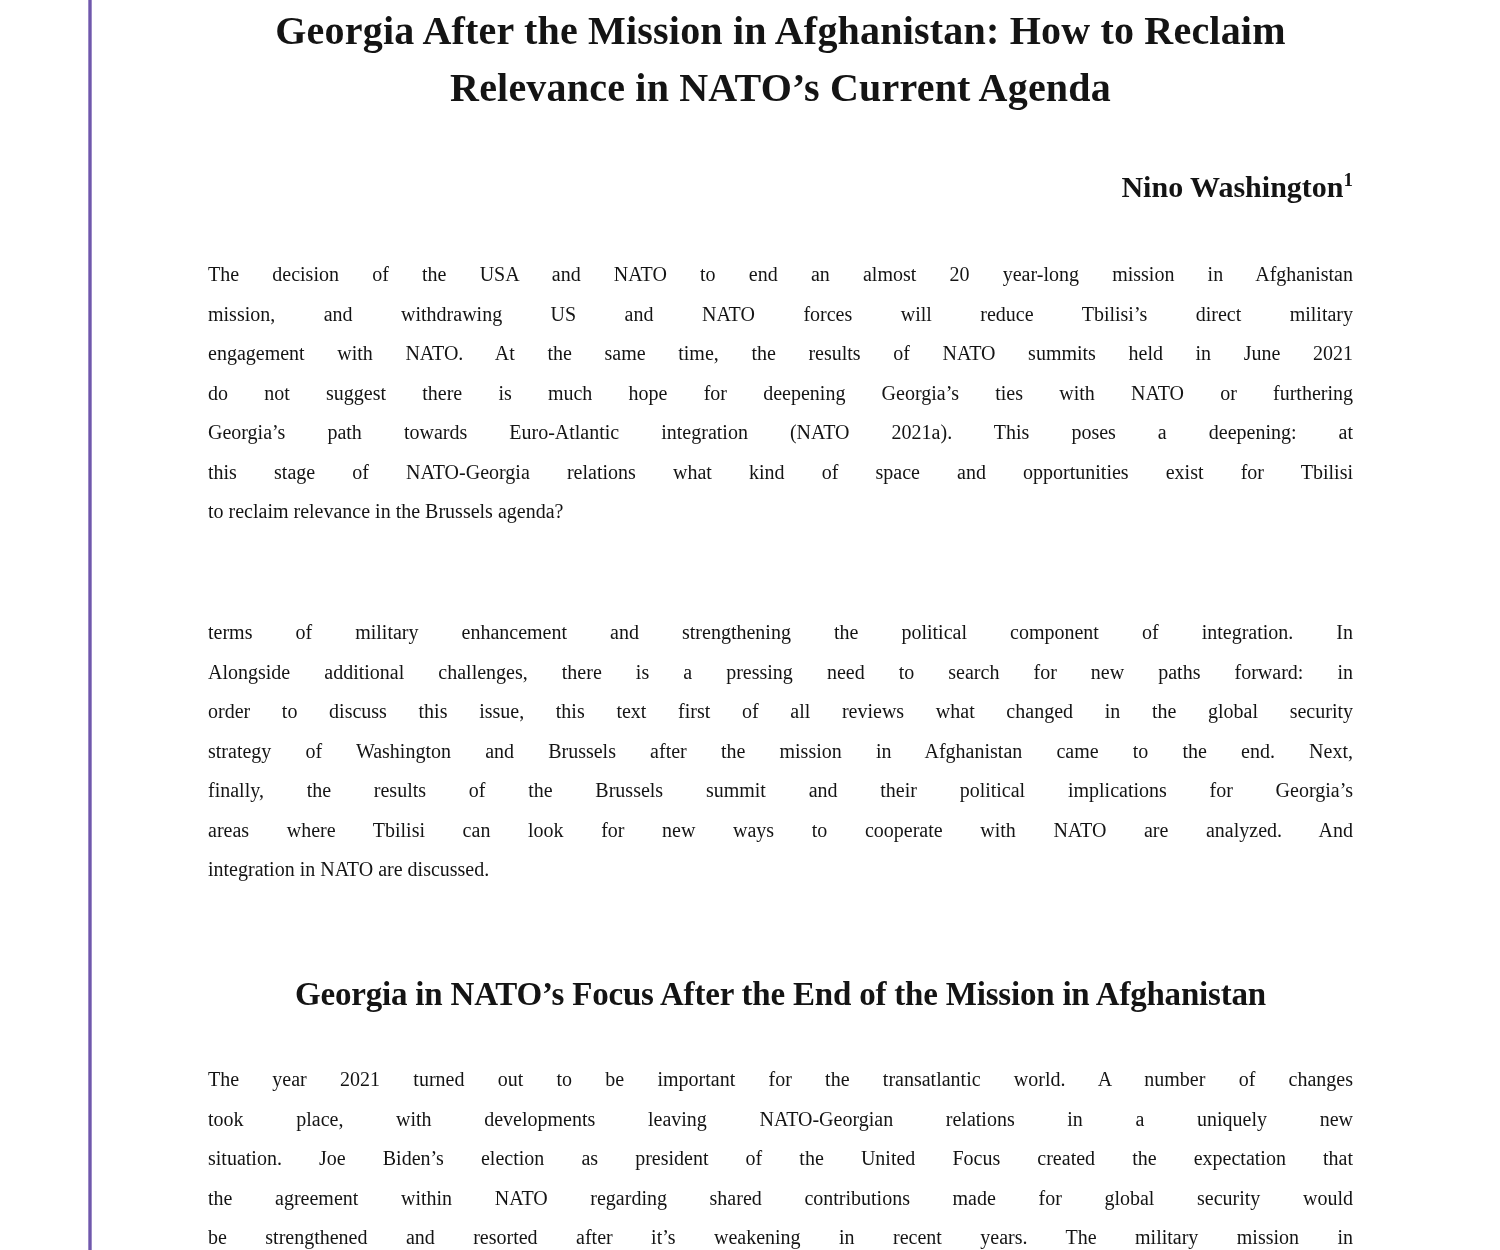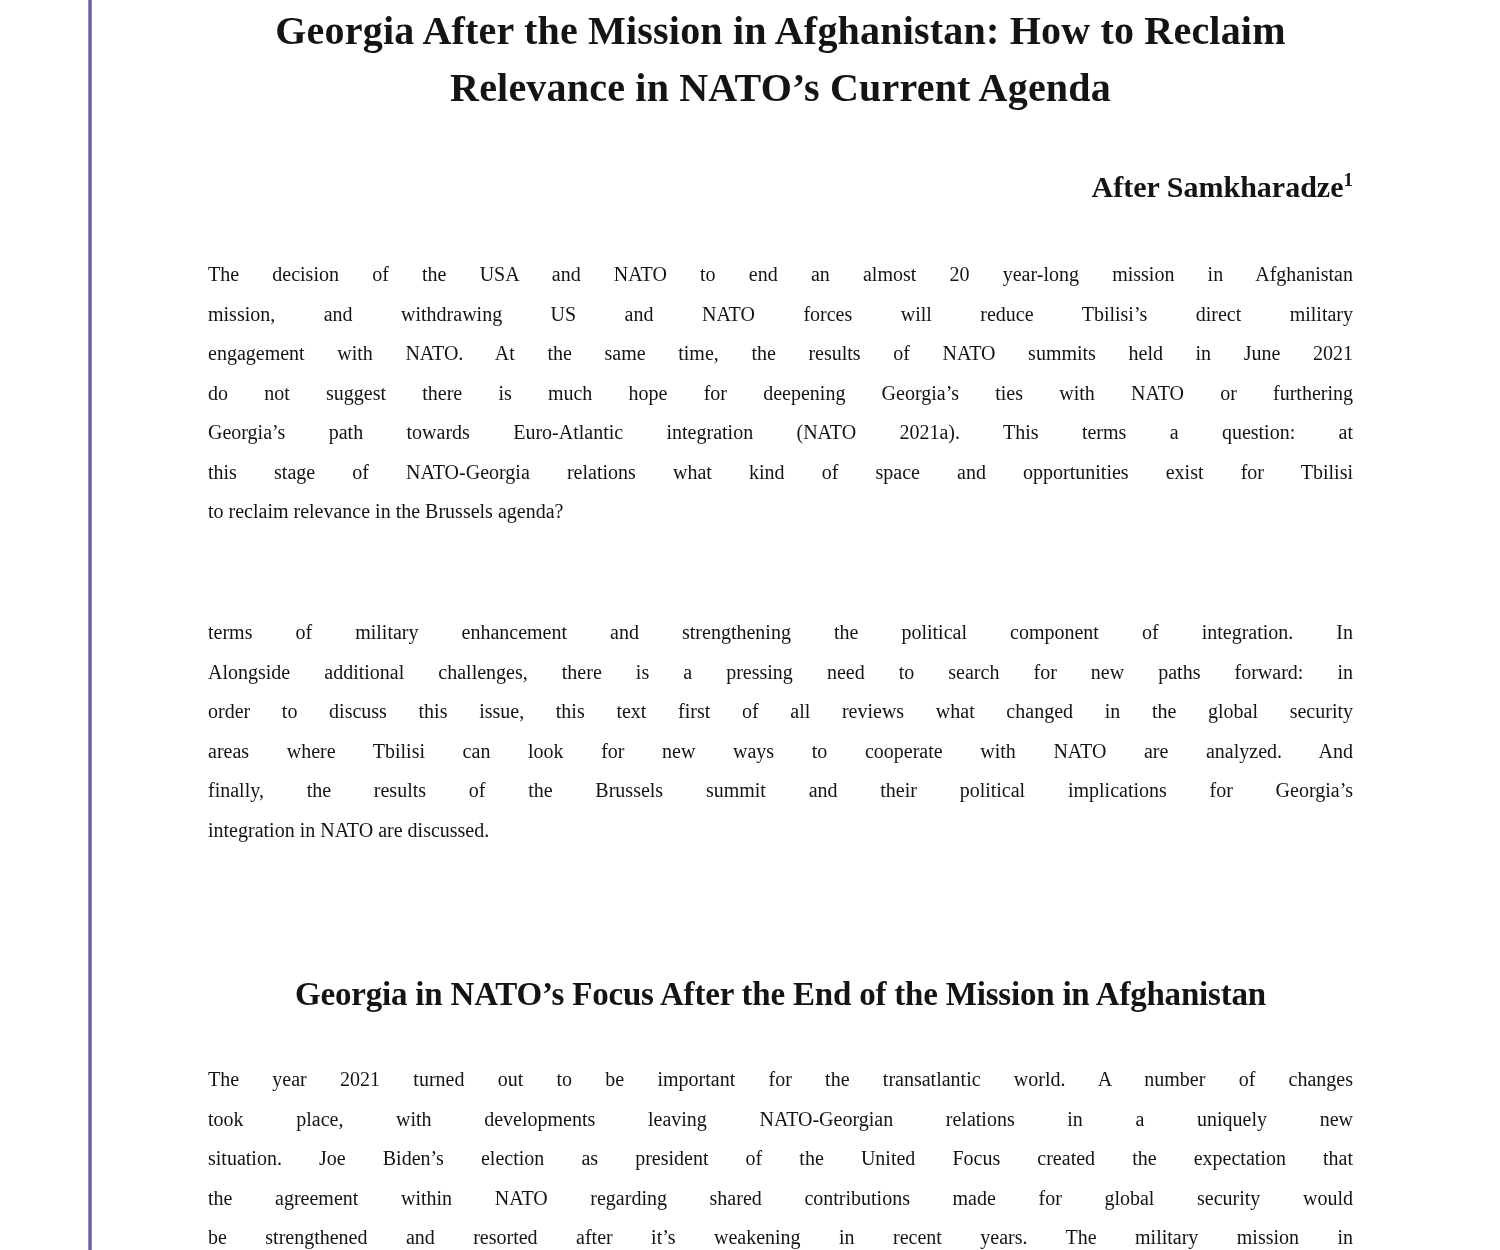--- a/index.html
+++ b/index.html
@@ -80,38 +80,39 @@
 
 <div class="page" style="background: rgb(255, 255, 255); color: rgb(20, 20, 20);">
 
   <div class="edge-line" style="background: linear-gradient(90deg, rgb(188, 174, 219), rgb(111, 88, 171) 30%, rgb(111, 88, 171) 70%, rgb(188, 174, 219));"></div>
 
   <h1 class="block title">
     <div>Georgia After the Mission in Afghanistan: How to Reclaim</div>
     <div>Relevance in NATO’s Current Agenda</div>
   </h1>
 
-  <div class="block author"><span>After Samkharadze</span><sup>1</sup></div>
+  <div class="block author"><span>Nino Washington</span><sup>1</sup></div>
 
   <div class="block para" id="para-1">
     <div class="jline">The decision of the USA and NATO to end an almost 20 year-long mission in Afghanistan</div>
     <div class="jline">mission, and withdrawing US and NATO forces will reduce Tbilisi’s direct military</div>
     <div class="jline">engagement with NATO. At the same time, the results of NATO summits held in June 2021</div>
     <div class="jline">do not suggest there is much hope for deepening Georgia’s ties with NATO or furthering</div>
-    <div class="jline">Georgia’s path towards Euro-Atlantic integration (NATO 2021a). This terms a question: at</div>
+    <div class="jline">Georgia’s path towards Euro-Atlantic integration (NATO 2021a). This poses a deepening: at</div>
     <div class="jline">this stage of NATO-Georgia relations what kind of space and opportunities exist for Tbilisi</div>
     <div class="jline endline">to reclaim relevance in the Brussels agenda?</div>
   </div>
 
   <div class="block para" id="para-2">
     <div class="jline">terms of military enhancement and strengthening the political component of integration. In</div>
     <div class="jline">Alongside additional challenges, there is a pressing need to search for new paths forward: in</div>
     <div class="jline">order to discuss this issue, this text first of all reviews what changed in the global security</div>
+    <div class="jline">strategy of Washington and Brussels after the mission in Afghanistan came to the end. Next,</div>
+    <div class="jline">finally, the results of the Brussels summit and their political implications for Georgia’s</div>
     <div class="jline">areas where Tbilisi can look for new ways to cooperate with NATO are analyzed. And</div>
-    <div class="jline">finally, the results of the Brussels summit and their political implications for Georgia’s</div>
     <div class="jline endline">integration in NATO are discussed.</div>
   </div>
 
   <h2 class="block section-heading">Georgia in NATO’s Focus After the End of the Mission in Afghanistan</h2>
 
   <div class="block para" id="para-3">
     <div class="jline">The year 2021 turned out to be important for the transatlantic world. A number of changes</div>
     <div class="jline">took place, with developments leaving NATO-Georgian relations in a uniquely new</div>
     <div class="jline">situation.  Joe Biden’s election as president of the United Focus created the expectation that</div>
     <div class="jline">the agreement within NATO regarding shared contributions made for global security would</div>

